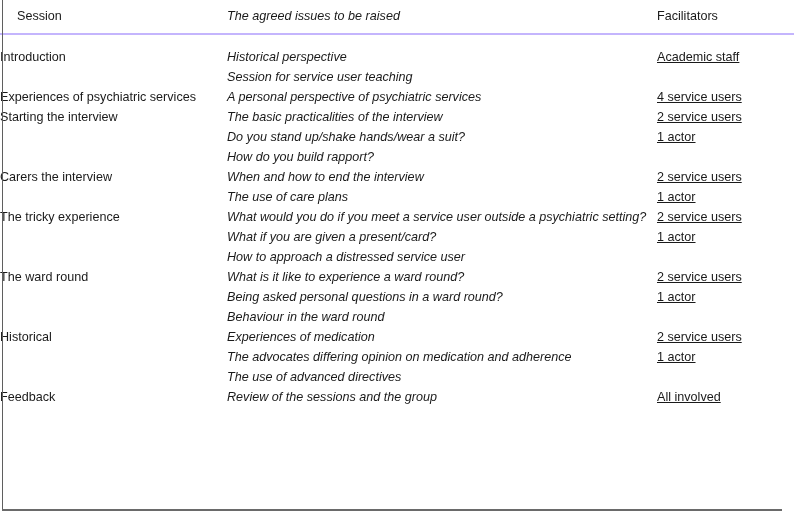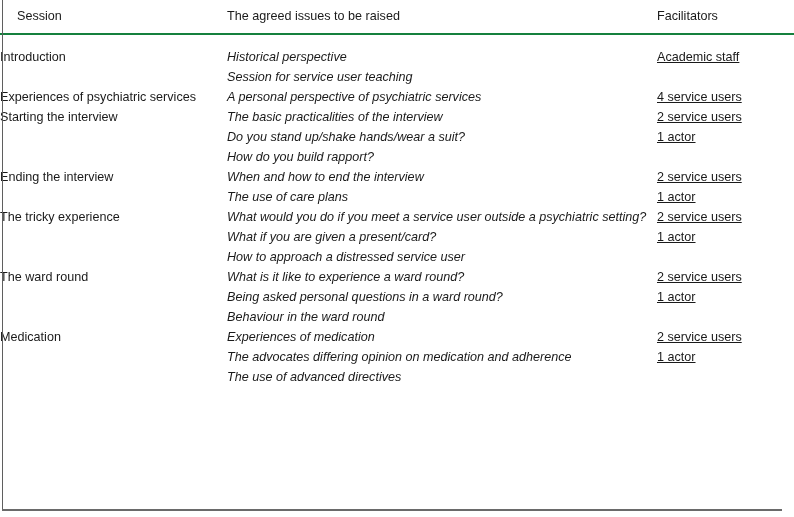--- a/index.html
+++ b/index.html
@@ -42,27 +42,27 @@
 
   col.c-session     { width: 227px; }
   col.c-issues      { width: 430px; }
   col.c-facilitator { width: 137px; }
 
   thead th {
     font-weight: normal;
     text-align: left;
     vertical-align: top;
     padding: 9px 8px 9px 0;
-    border-bottom: 2px solid #15803d;
+    border-bottom: 2px solid #c4b5fd;
     font-size: 12.6px;
     line-height: 15px;
     color: #1a1a1a;
   }
   thead th.col-session     { padding-left: 17px; }
-  thead th.col-issues      { padding-left: 0; }
+  thead th.col-issues      { padding-left: 0; font-style: italic; }
   thead th.col-facilitator { padding-left: 0; }
 
   tbody tr.body-row > td {
     vertical-align: top;
     padding: 0;
     border: 0;
   }
 
   tbody tr.body-row.first-body > td {
     padding-top: 12px;
@@ -147,21 +147,21 @@
             <span class="line">Do you stand up/shake hands/wear a suit?</span>
             <span class="line">How do you build rapport?</span>
           </td>
           <td class="cell col-facilitator">
             <span class="line">2 service users</span>
             <span class="line">1 actor</span>
           </td>
         </tr>
         <tr class="body-row">
           <td class="cell col-session">
-            <span class="line">Ending the interview</span>
+            <span class="line">Carers the interview</span>
           </td>
           <td class="cell col-issues">
             <span class="line">When and how to end the interview</span>
             <span class="line">The use of care plans</span>
           </td>
           <td class="cell col-facilitator">
             <span class="line">2 service users</span>
             <span class="line">1 actor</span>
           </td>
         </tr>
@@ -188,29 +188,40 @@
             <span class="line">Being asked personal questions in a ward round?</span>
             <span class="line">Behaviour in the ward round</span>
           </td>
           <td class="cell col-facilitator">
             <span class="line">2 service users</span>
             <span class="line">1 actor</span>
           </td>
         </tr>
         <tr class="body-row">
           <td class="cell col-session">
-            <span class="line">Medication</span>
+            <span class="line">Historical</span>
           </td>
           <td class="cell col-issues">
             <span class="line">Experiences of medication</span>
             <span class="line">The advocates differing opinion on medication and adherence</span>
             <span class="line">The use of advanced directives</span>
           </td>
           <td class="cell col-facilitator">
             <span class="line">2 service users</span>
             <span class="line">1 actor</span>
           </td>
         </tr>
+        <tr class="body-row last-body">
+          <td class="cell col-session">
+            <span class="line">Feedback</span>
+          </td>
+          <td class="cell col-issues">
+            <span class="line">Review of the sessions and the group</span>
+          </td>
+          <td class="cell col-facilitator">
+            <span class="line">All involved</span>
+          </td>
+        </tr>
       </tbody>
   </table>
 
   <div class="bottom-rule"></div>
 </div>
 
 </body></html>

